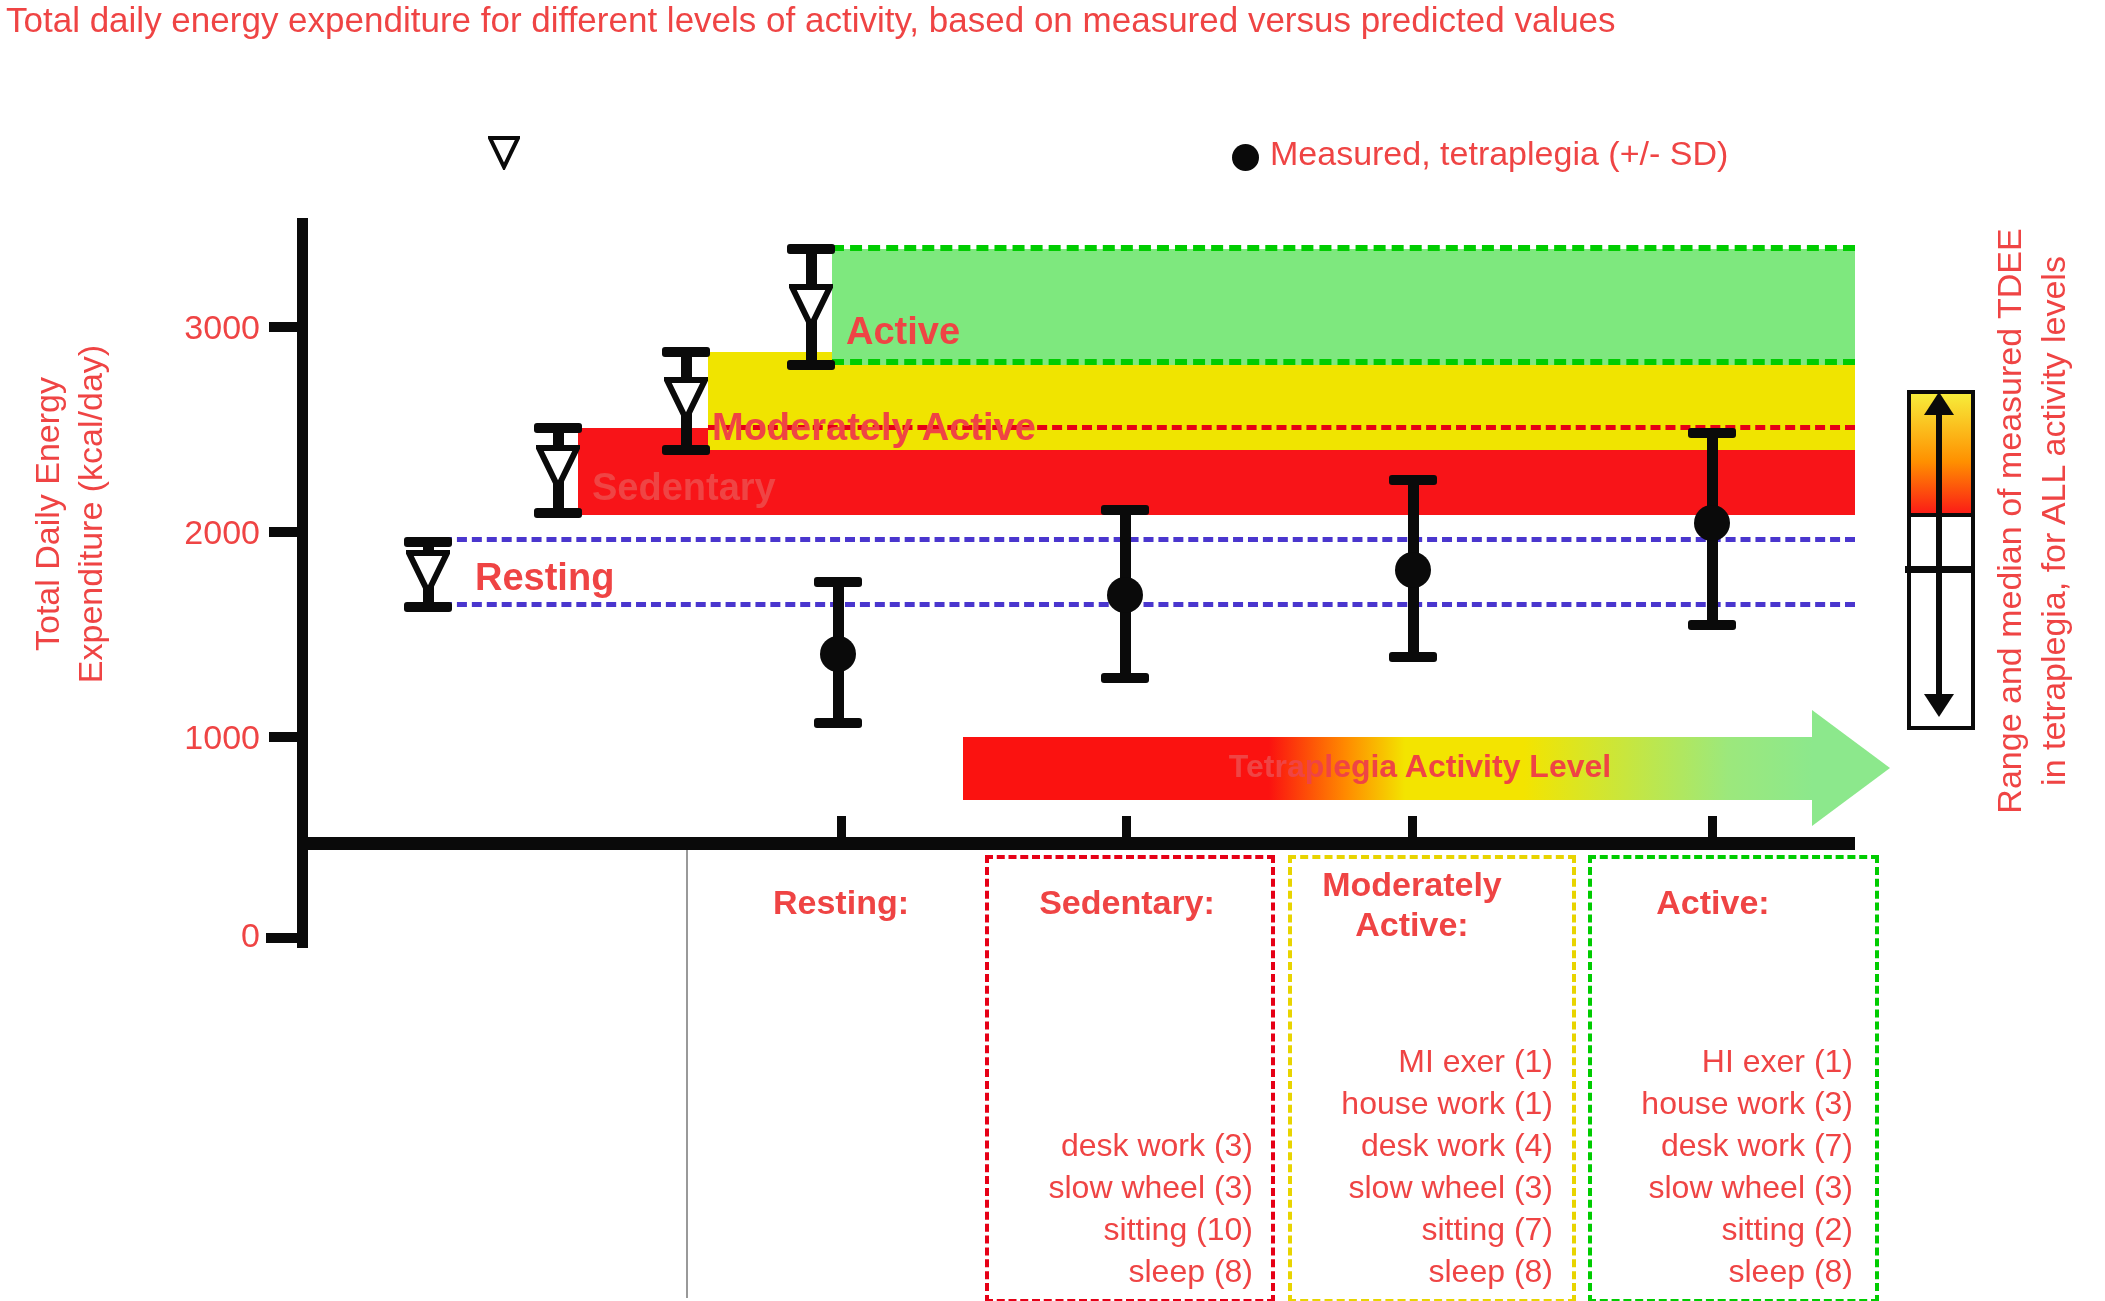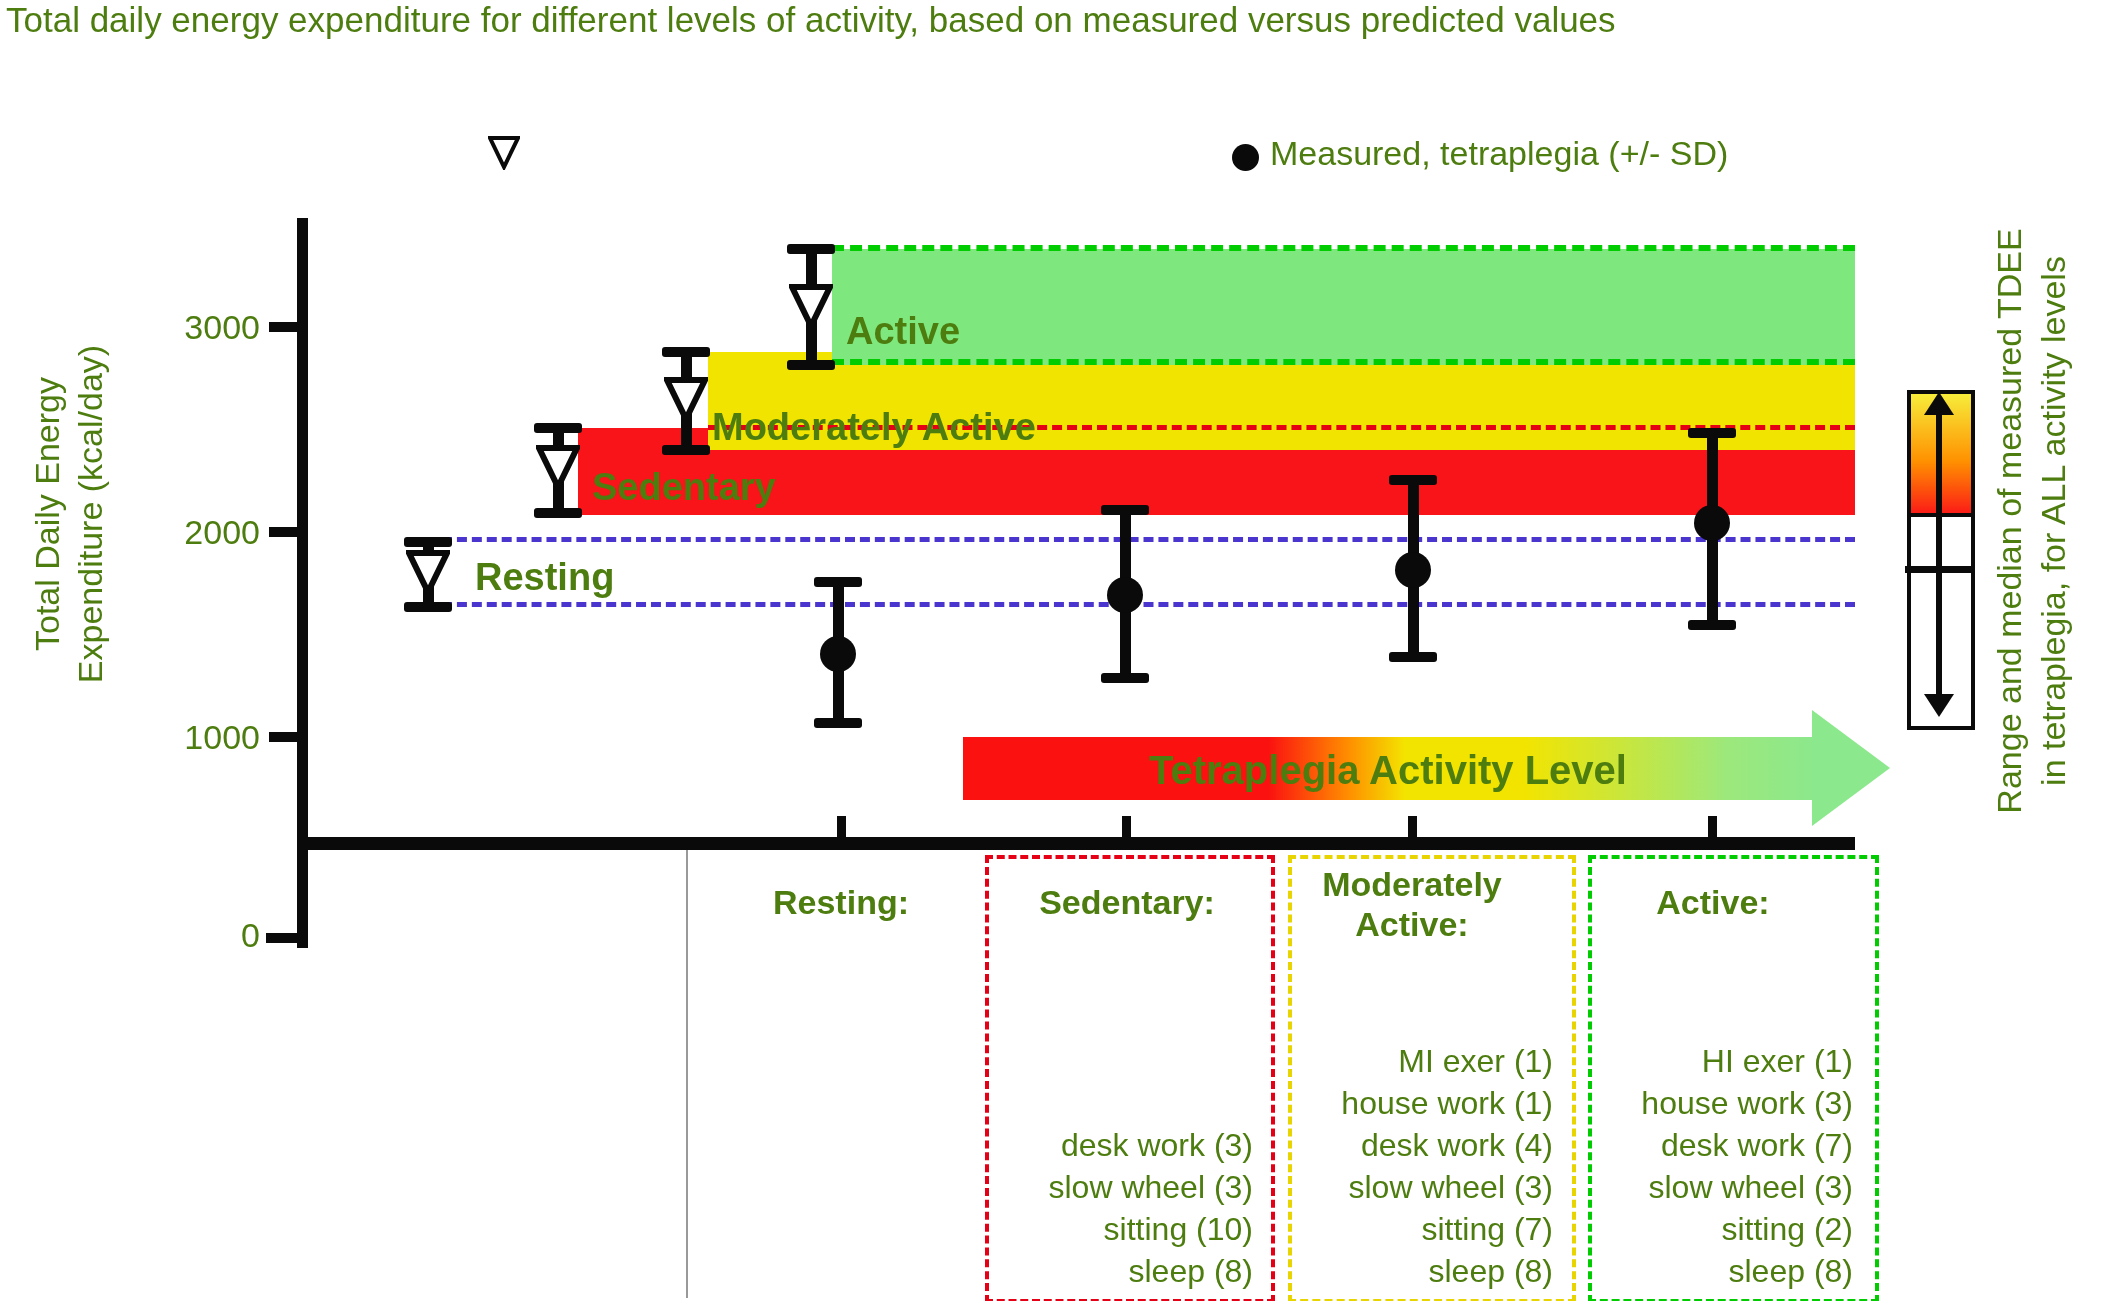--- a/index.html
+++ b/index.html
@@ -1,17 +1,17 @@
 <!DOCTYPE html>
 <html><head>
 <meta charset="utf-8">
 <style>
   html,body{margin:0;padding:0;background:#ffffff;}
   #fig{position:relative;width:2105px;height:1301px;background:#fff;overflow:hidden;
-       font-family:"Liberation Sans", sans-serif;color:#4d7c0f;}
+       font-family:"Liberation Sans", sans-serif;color:#ef4444;}
   .abs{position:absolute;}
   .bold{font-weight:bold;}
   .ctr{text-align:center;}
   .rgt{text-align:right;}
   
   .axis{background:#0a0a0a;}
   .ytick{position:absolute;width:29px;height:10px;background:#0a0a0a;}
   .xtick{position:absolute;width:9px;height:21px;background:#0a0a0a;}
   .ylab{position:absolute;width:90px;text-align:right;font-size:34px;}
   
@@ -135,21 +135,21 @@
 
   <div class="ebar" style="left:1688px;top:428px;height:202px;">
     <div class="cap top"></div>
       <div class="line"></div>
       <div class="cap bot"></div>
   </div>
   <div class="dot" style="left:1694px;top:505px;"></div>
 
   <div class="abs" style="left:963px;top:737px;width:850px;height:63px;background:linear-gradient(to right,#fb1210 0%,#fb1210 36%,#ff8a00 45%,#f3e400 52%,#f3e400 66%,#9ce87c 90%,#8ce88c 100%);"></div>
   <div class="abs" style="left:1812px;top:710px;width:0;height:0;border-top:58px solid transparent;border-bottom:58px solid transparent;border-left:78px solid #8ce88c;"></div>
-  <div class="abs ctr bold" style="left:988px;top:748px;width:800px;font-size:40px;">Tetraplegia Activity Level</div>
+  <div class="abs ctr bold" style="left:1020px;top:748px;width:800px;font-size:32px;">Tetraplegia Activity Level</div>
 
   <div class="abs" style="left:1907px;top:390px;width:60px;height:123px;border:4px solid #0a0a0a;background:linear-gradient(to bottom,#f7ec3a 0%,#ff9000 55%,#fb1418 100%);"></div>
   <div class="abs" style="left:1907px;top:513px;width:60px;height:209px;border:4px solid #0a0a0a;background:#ffffff;"></div>
   <div class="abs" style="left:1905px;top:566px;width:66px;height:7px;background:#0a0a0a;"></div>
   <div class="abs" style="left:1936px;top:400px;width:6px;height:306px;background:#0a0a0a;"></div>
   <div class="abs tri-up" style="left:1924px;top:392px;"></div>
   <div class="abs tri-dn" style="left:1924px;top:694px;"></div>
   <div class="abs ctr" style="left:1652px;top:476px;width:760px;height:90px;font-size:34px;line-height:44px;transform:rotate(-90deg);">
     <div>Range and median of measured TDEE</div>
     <div>in tetraplegia, for ALL activity levels</div>

